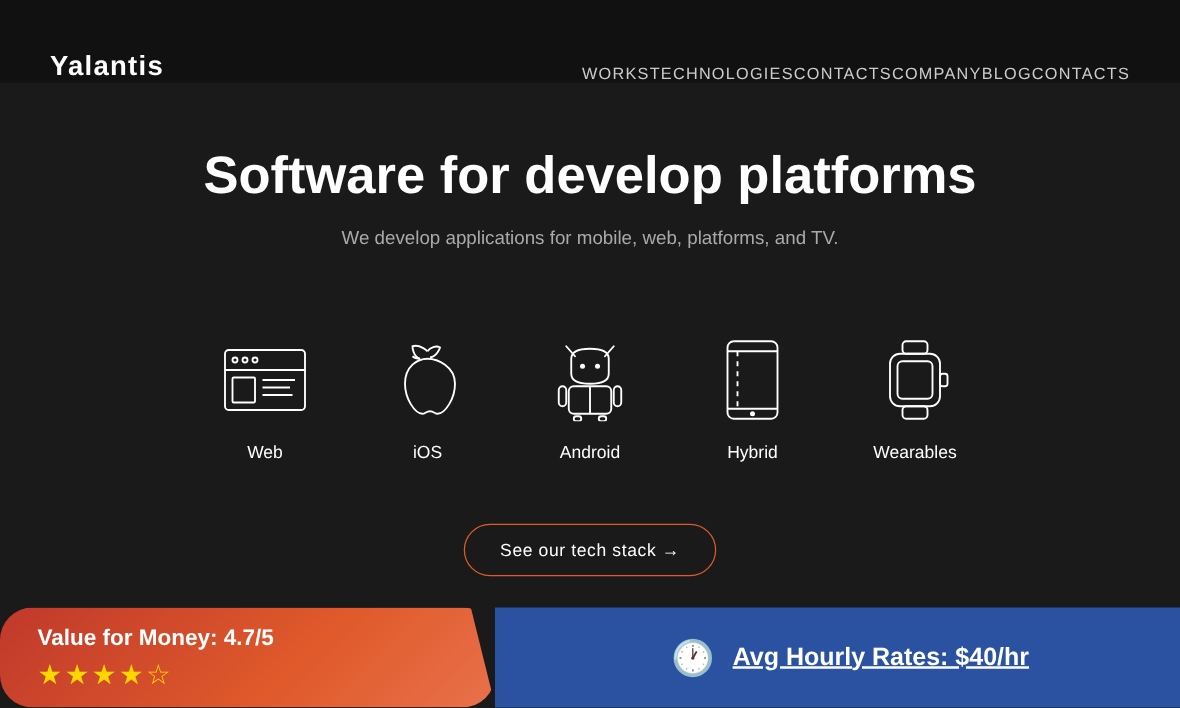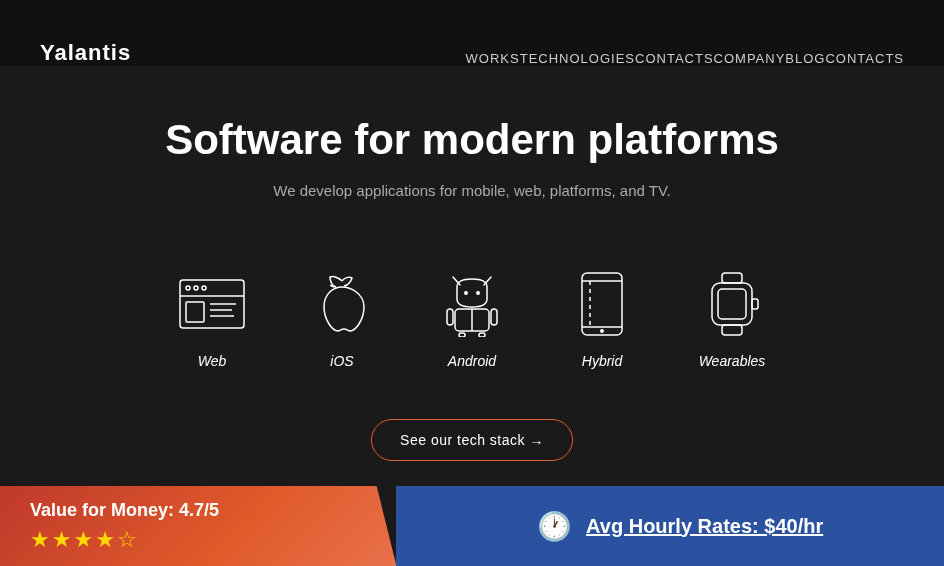--- a/index.html
+++ b/index.html
@@ -68,21 +68,20 @@
       width: 70px;
       height: 70px;
       display: flex;
       align-items: center;
       justify-content: center;
     }
     .platform-label {
       color: #fff;
       font-size: 14px;
       text-align: center;
-      font-style: italic;
     }
 
     
     svg { stroke: #fff; fill: none; stroke-width: 1.5; }
 
     
     .cta-section {
       text-align: center;
       padding: 20px 0 30px;
       background: #1a1a1a;
@@ -108,20 +107,21 @@
       right: 0;
     }
     .banner-left {
       background: linear-gradient(135deg, #c0392b 0%, #e05a2b 60%, #e8714b 100%);
       width: 42%;
       display: flex;
       flex-direction: column;
       justify-content: center;
       padding: 12px 30px;
       clip-path: polygon(0 0, 95% 0, 100% 100%, 0 100%);
+      border-radius: 26px;
     }
     .banner-left-text {
       color: #fff;
       font-size: 18px;
       font-weight: bold;
       margin-bottom: 6px;
     }
     .stars {
       font-size: 22px;
       color: #FFD700;
@@ -155,21 +155,21 @@
     <a>WORKS</a>
     <a>TECHNOLOGIES</a>
     <a>CONTACTS</a>
     <a>COMPANY</a>
     <a>BLOG</a>
     <a>CONTACTS</a>
   </div>
 </nav>
 
 <section class="hero">
-  <h1>Software for modern platforms</h1>
+  <h1>Software for develop platforms</h1>
   <p>We develop applications for mobile, web, platforms, and TV.</p>
 </section>
 
 <div class="platforms">
 
   <div class="platform-item">
     <div class="platform-icon">
       <svg width="68" height="52" viewBox="0 0 68 52">
         <rect x="2" y="2" width="64" height="48" rx="3" ry="3"></rect>
         <circle cx="10" cy="10" r="2"></circle>

